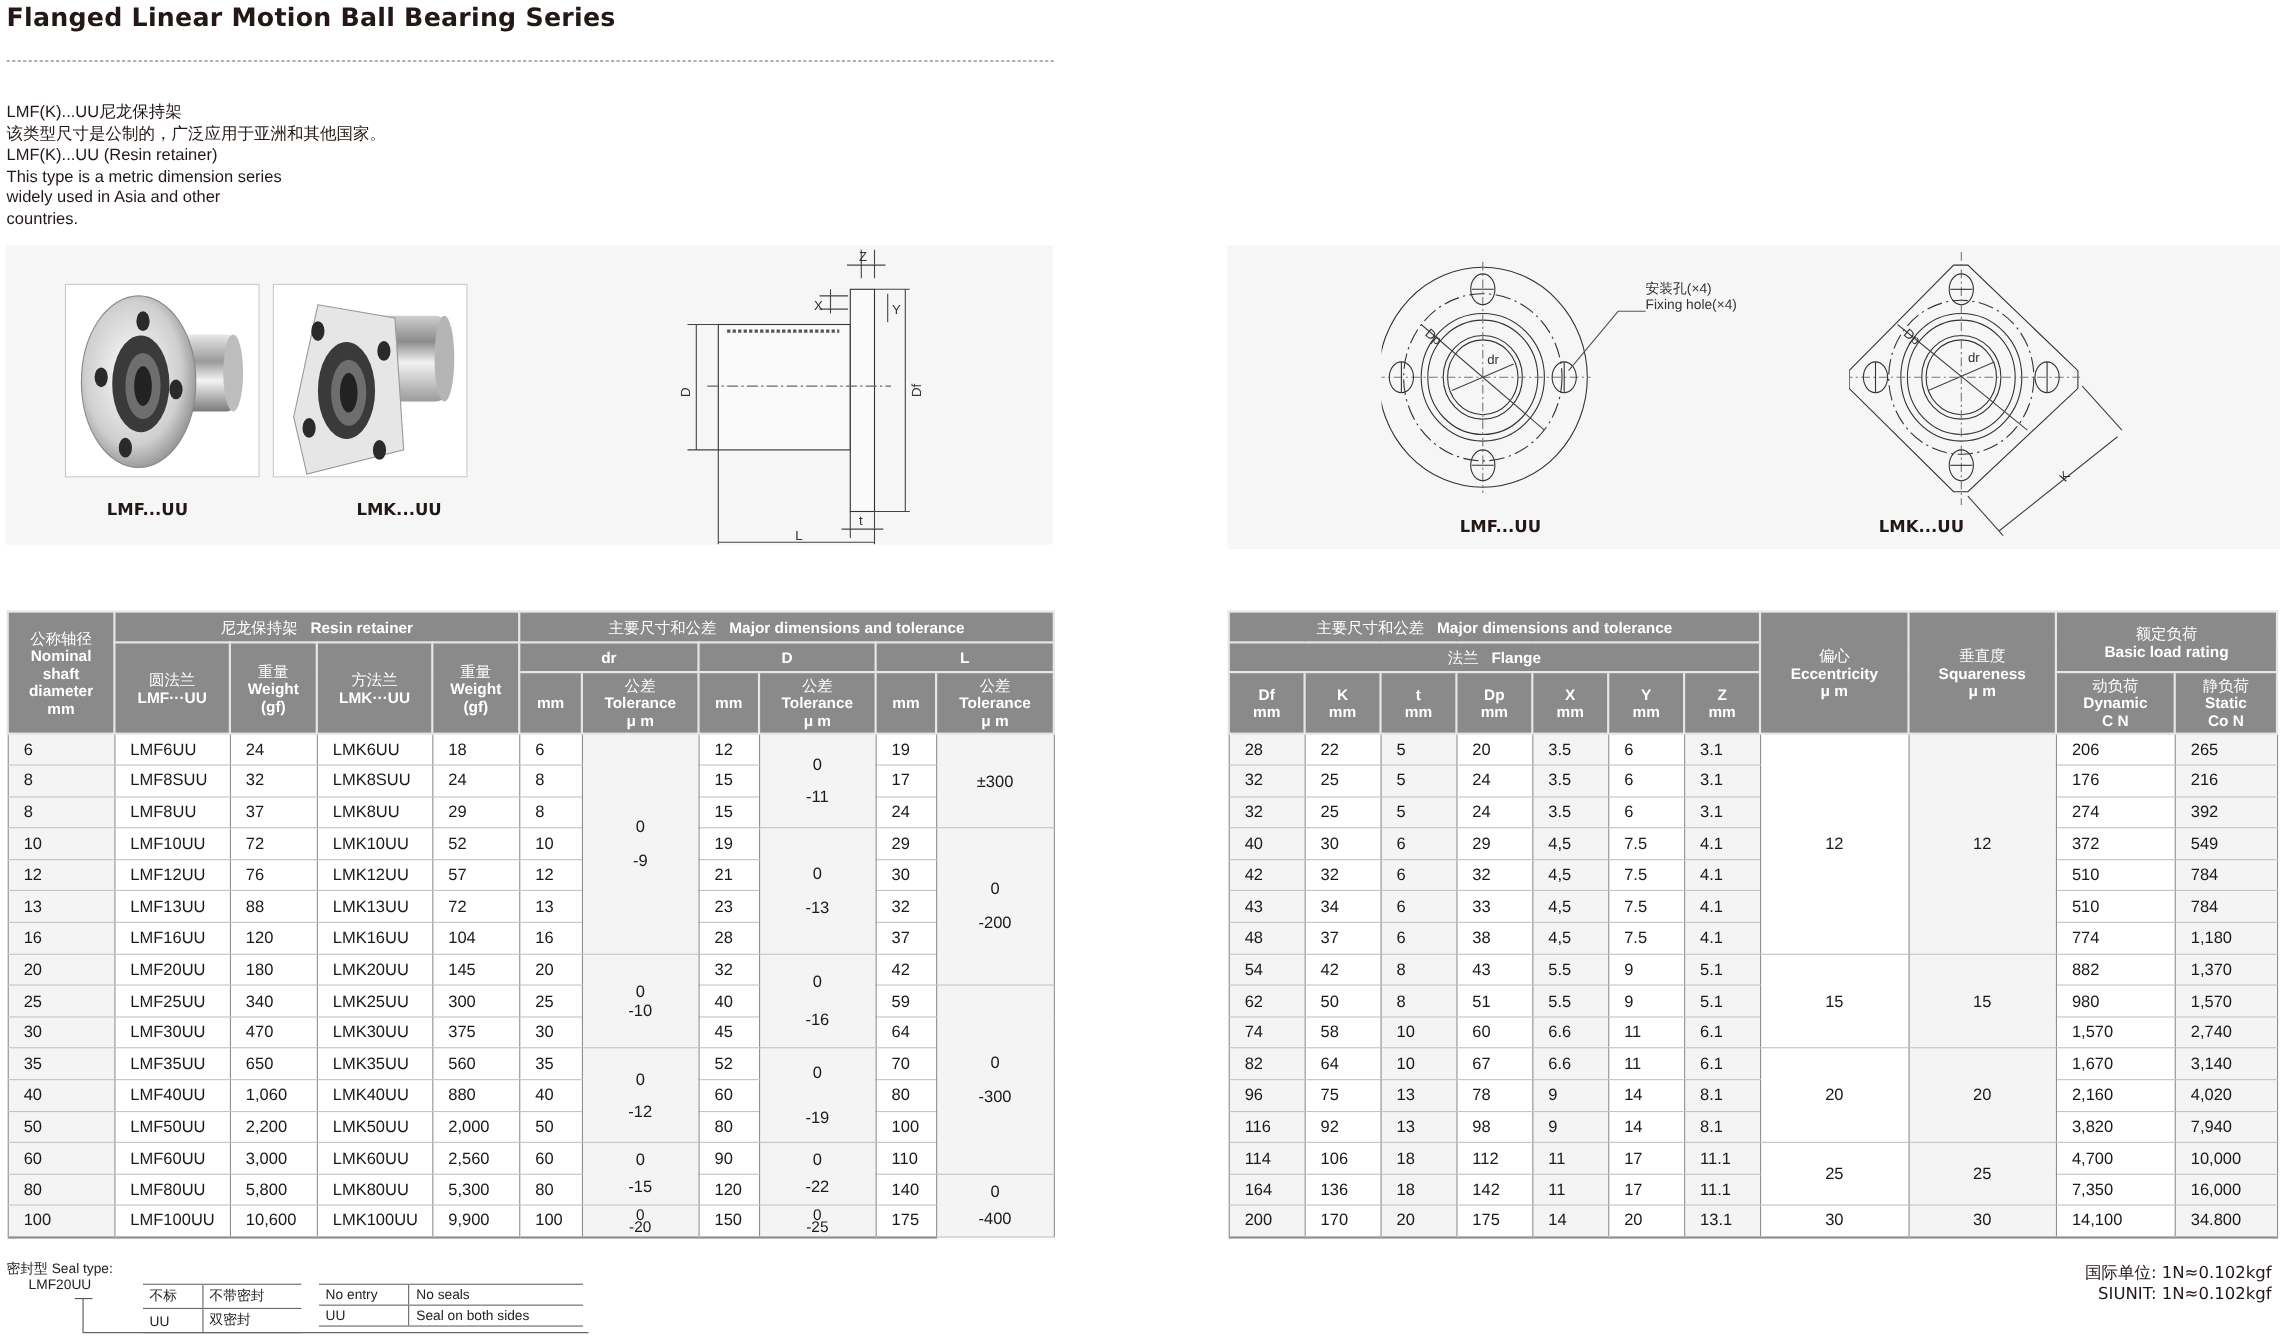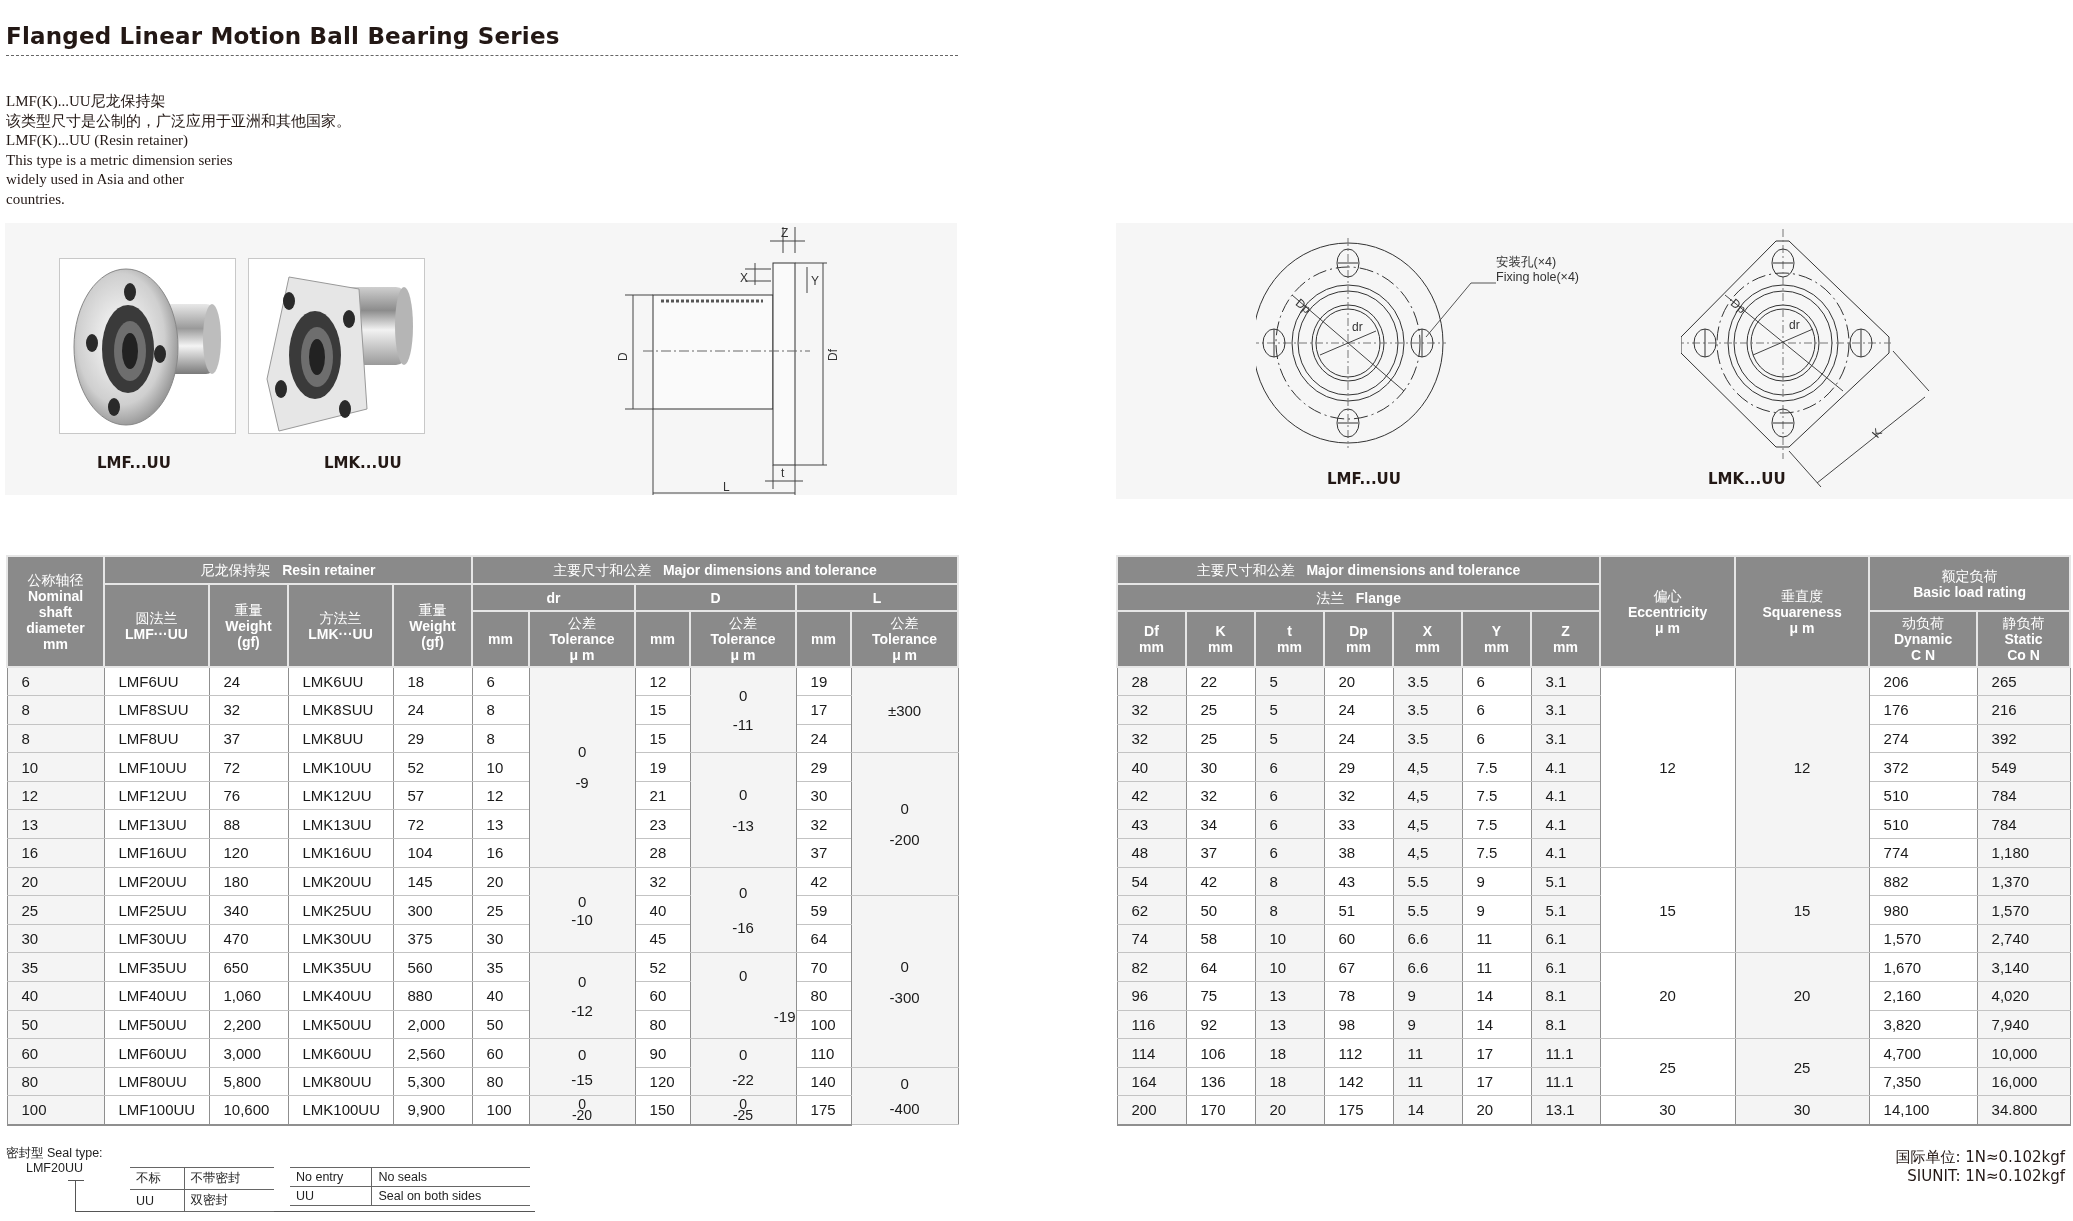--- a/index.html
+++ b/index.html
@@ -1,30 +1,30 @@
 <!DOCTYPE html>
 <html><head>
 <meta charset="utf-8">
 <style>
   * { box-sizing: border-box; margin: 0; padding: 0; }
   html, body { width: 2073px; height: 1221px; background: #ffffff; overflow: hidden; }
   body { position: relative; font-family: "Liberation Sans", sans-serif; color: #222; }
 
   .title {
-    position: absolute; left: 6px; top: 23px;
+    position: absolute; left: 6px; top: 4px;
     font-family: "DejaVu Sans", sans-serif; font-weight: bold; font-size: 23px; color: #231815;
     letter-spacing: 0.2px;
   }
   .title-rule {
     position: absolute; left: 6px; top: 55px; width: 952px; height: 0;
     border-top: 1px dashed #666;
   }
   .intro {
     position: absolute; left: 6px; top: 92px;
-    font-family: Liberation Serif, serif; font-size: 15px; line-height: 19.5px; color: #231815;
+    font-family: Liberation Sans, sans-serif; font-size: 15px; line-height: 19.5px; color: #231815;
   }
   .intro div { white-space: nowrap; }
 
   .panel {
     position: absolute; background: #f6f6f6;
   }
   .panel-left { left: 5px; top: 223px; width: 952px; height: 272px; }
   .panel-right { left: 1116px; top: 223px; width: 957px; height: 276px; }
 
   .photo {
@@ -453,21 +453,21 @@
         <td>LMK35UU</td>
         <td>560</td>
         <td>35</td>
         <td class="g c" rowspan="3">
           <div>0</div>
           <div style="margin-top: 12px;">-12</div>
         </td>
         <td>52</td>
         <td class="g c" rowspan="3">
           <div>0</div>
-          <div style="margin-top: 24px; text-align: right;">-19</div>
+          <div style="margin-top: 24px;">-19</div>
         </td>
         <td>70</td>
       </tr>
       <tr>
         <td class="g">40</td>
         <td>LMF40UU</td>
         <td>1,060</td>
         <td>LMK40UU</td>
         <td>880</td>
         <td>40</td>

